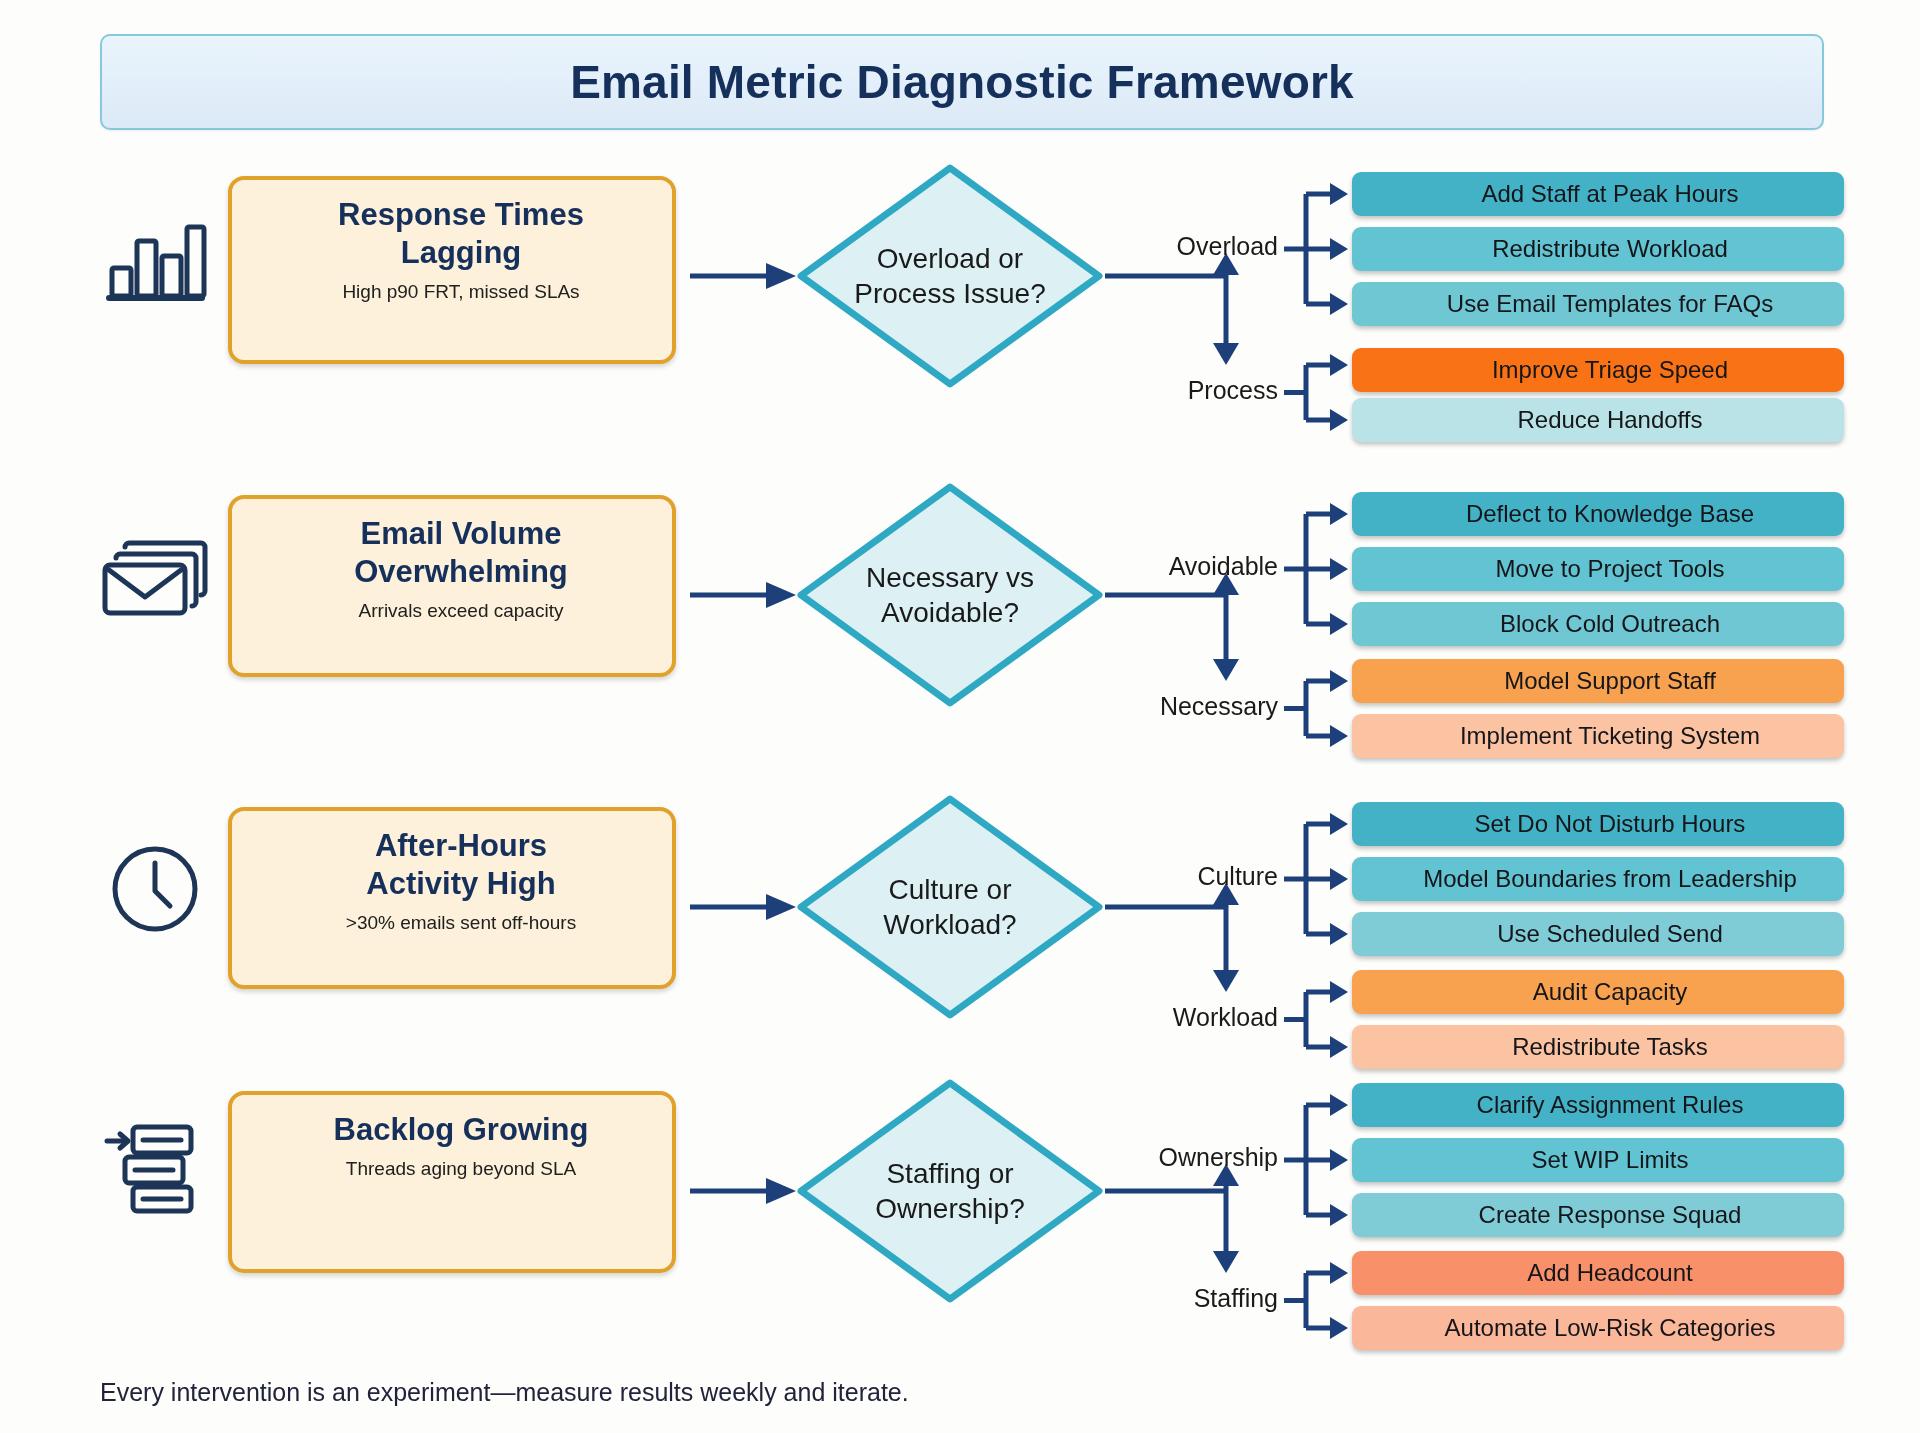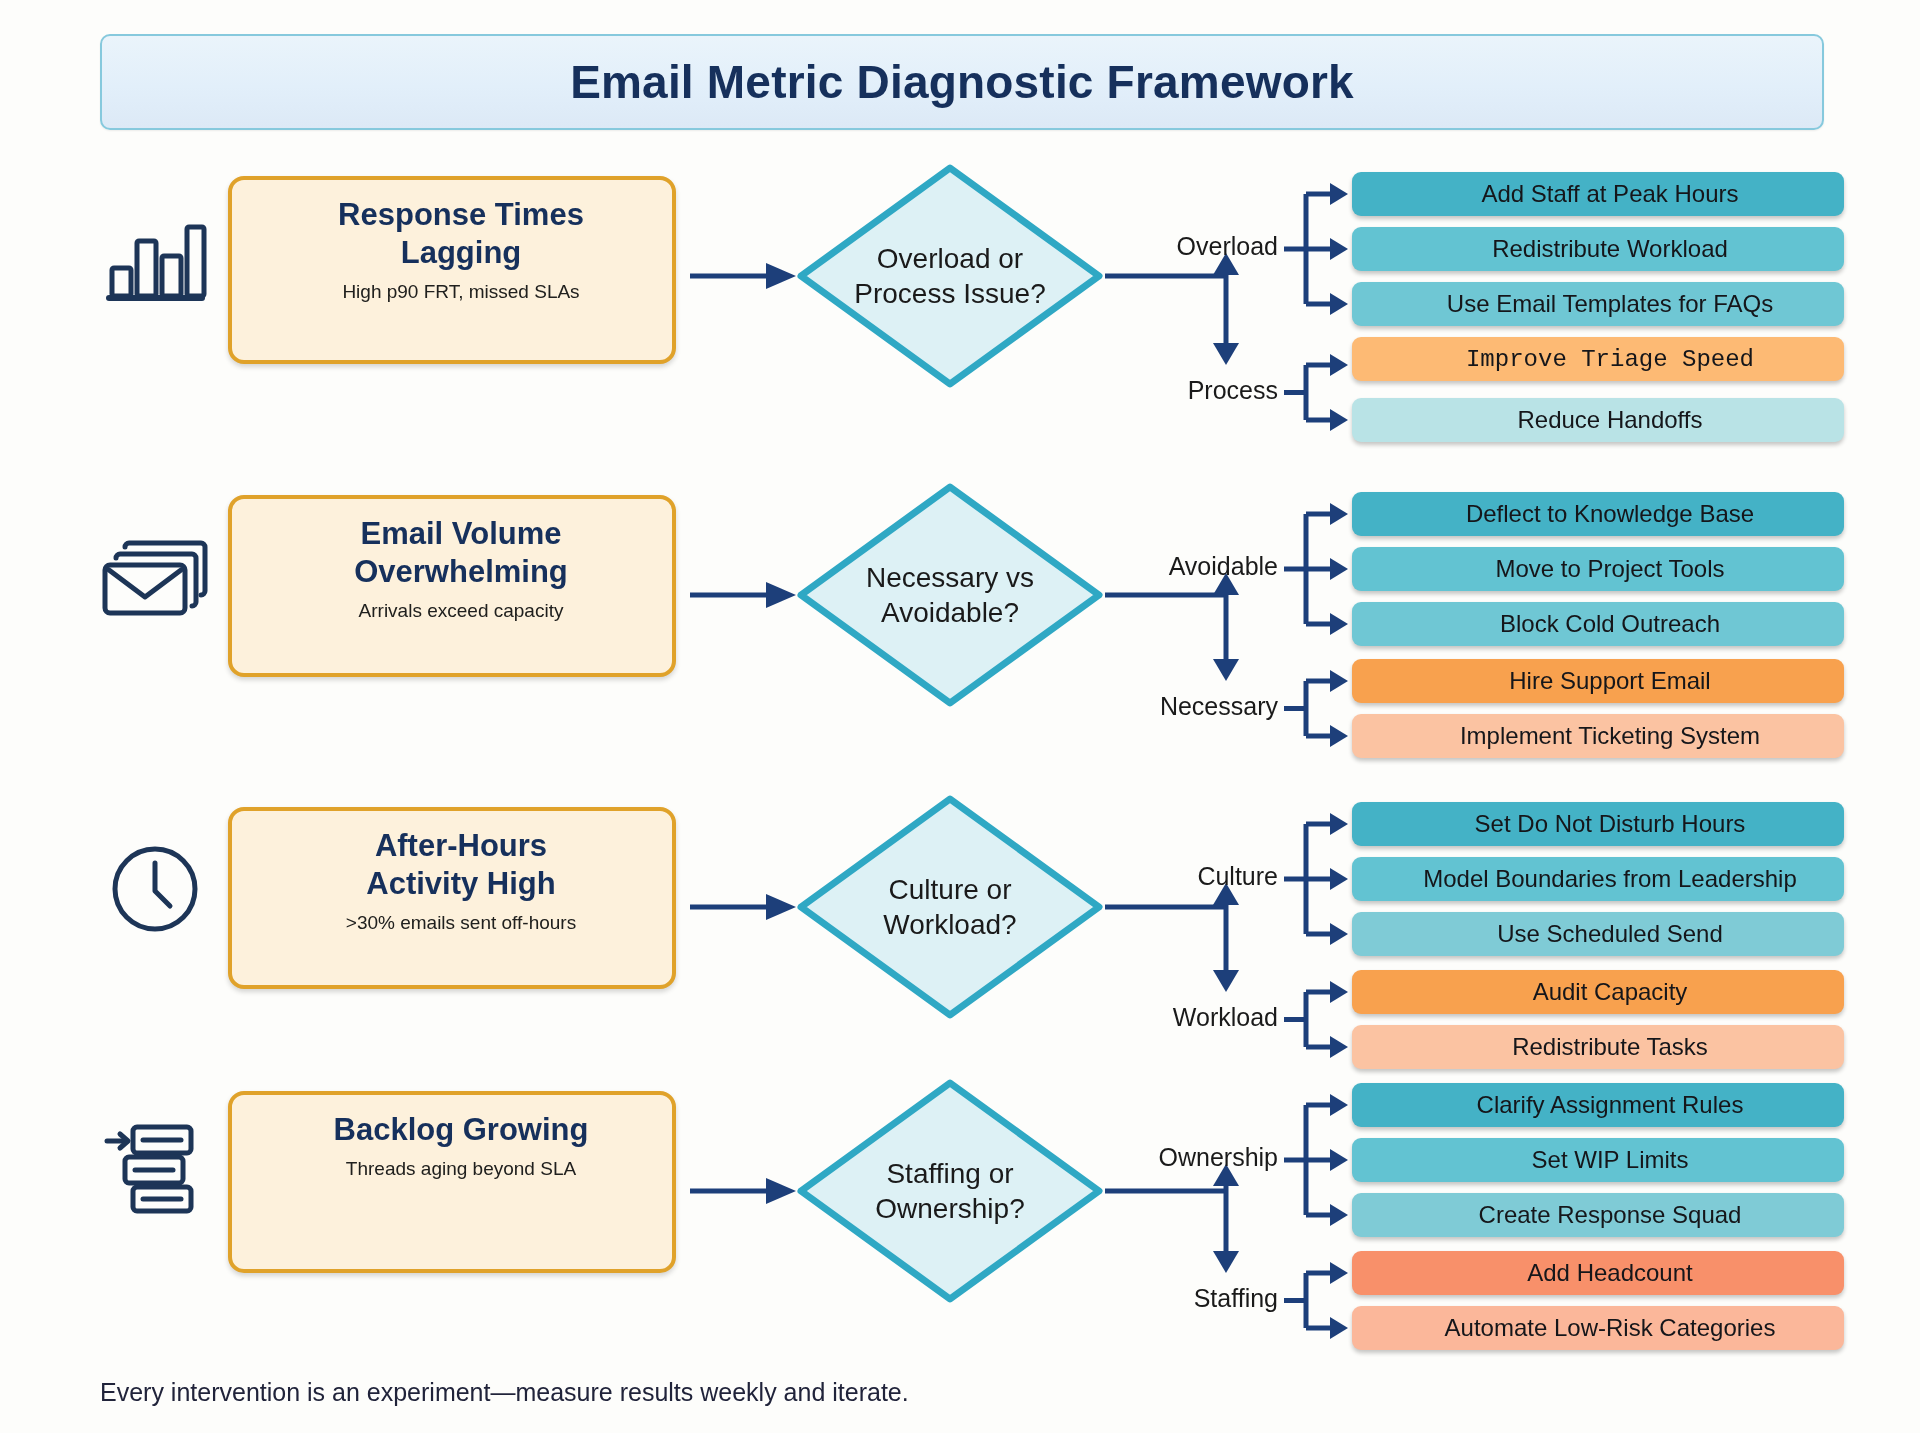--- a/index.html
+++ b/index.html
@@ -153,21 +153,21 @@
           <path d="M690 116 L770 116" stroke="#1d3f7a" stroke-width="5" fill="none" stroke-linecap="butt"></path>
           <path d="M766 103 L796 116 L766 129 Z" fill="#1d3f7a"></path>
         </svg>
 
     <div class="branch-label" style="right:642px;top:72px;">Overload</div>
     <div class="branch-label" style="right:642px;top:215.5px;">Process</div>
 
     <div class="chip" style="top:12px;background:#44b2c6;">Add Staff at Peak Hours</div>
         <div class="chip" style="top:67px;background:#62c3d2;">Redistribute Workload</div>
         <div class="chip" style="top:122px;background:#6fc7d4;">Use Email Templates for FAQs</div>
-        <div class="chip" style="top:177px;background:#fdba74;font-family:Liberation Mono, monospace;">Improve Triage Speed</div>
+        <div class="chip" style="top:188px;background:#f97316;">Improve Triage Speed</div>
         <div class="chip" style="top:238px;background:#b9e3e6;">Reduce Handoffs</div>
   </div>
       <div class="row row-1" style="top: 483px;">
     <div class="icon-wrap" style="top:30px;">
     <svg width="112" height="96" viewBox="0 0 112 96">
       <g fill="none" stroke="#1d3557" stroke-width="5" stroke-linejoin="round" stroke-linecap="round">
         <path d="M26 22 a4 4 0 0 1 4-4 h72 a4 4 0 0 1 4 4 v44 a4 4 0 0 1 -4 4"></path>
         <path d="M17 33 a4 4 0 0 1 4-4 h72 a4 4 0 0 1 4 4 v44 a4 4 0 0 1 -4 4"></path>
         <rect x="6" y="40" width="80" height="48" rx="5" fill="#fdfdfb"></rect>
         <path d="M10 45 L46 72 L82 45"></path>
@@ -211,21 +211,21 @@
           <path d="M690 112 L770 112" stroke="#1d3f7a" stroke-width="5" fill="none" stroke-linecap="butt"></path>
           <path d="M766 99 L796 112 L766 125 Z" fill="#1d3f7a"></path>
         </svg>
 
     <div class="branch-label" style="right:642px;top:69px;">Avoidable</div>
     <div class="branch-label" style="right:642px;top:208.5px;">Necessary</div>
 
     <div class="chip" style="top:9px;background:#44b2c6;">Deflect to Knowledge Base</div>
         <div class="chip" style="top:64px;background:#62c3d2;">Move to Project Tools</div>
         <div class="chip" style="top:119px;background:#6fc7d4;">Block Cold Outreach</div>
-        <div class="chip" style="top:176px;background:#f8a14e;">Hire Support Email</div>
+        <div class="chip" style="top:176px;background:#f8a14e;">Model Support Staff</div>
         <div class="chip" style="top:231px;background:#fbc3a2;">Implement Ticketing System</div>
   </div>
       <div class="row row-2" style="top: 795px;">
     <div class="icon-wrap" style="top:34px;">
     <svg width="96" height="96" viewBox="0 0 96 96">
       <circle cx="48" cy="48" r="40" fill="none" stroke="#1d3557" stroke-width="5"></circle>
       <path d="M48 22 V50 L63 65" fill="none" stroke="#1d3557" stroke-width="5" stroke-linecap="round" stroke-linejoin="round"></path>
     </svg>
         </div>
 

